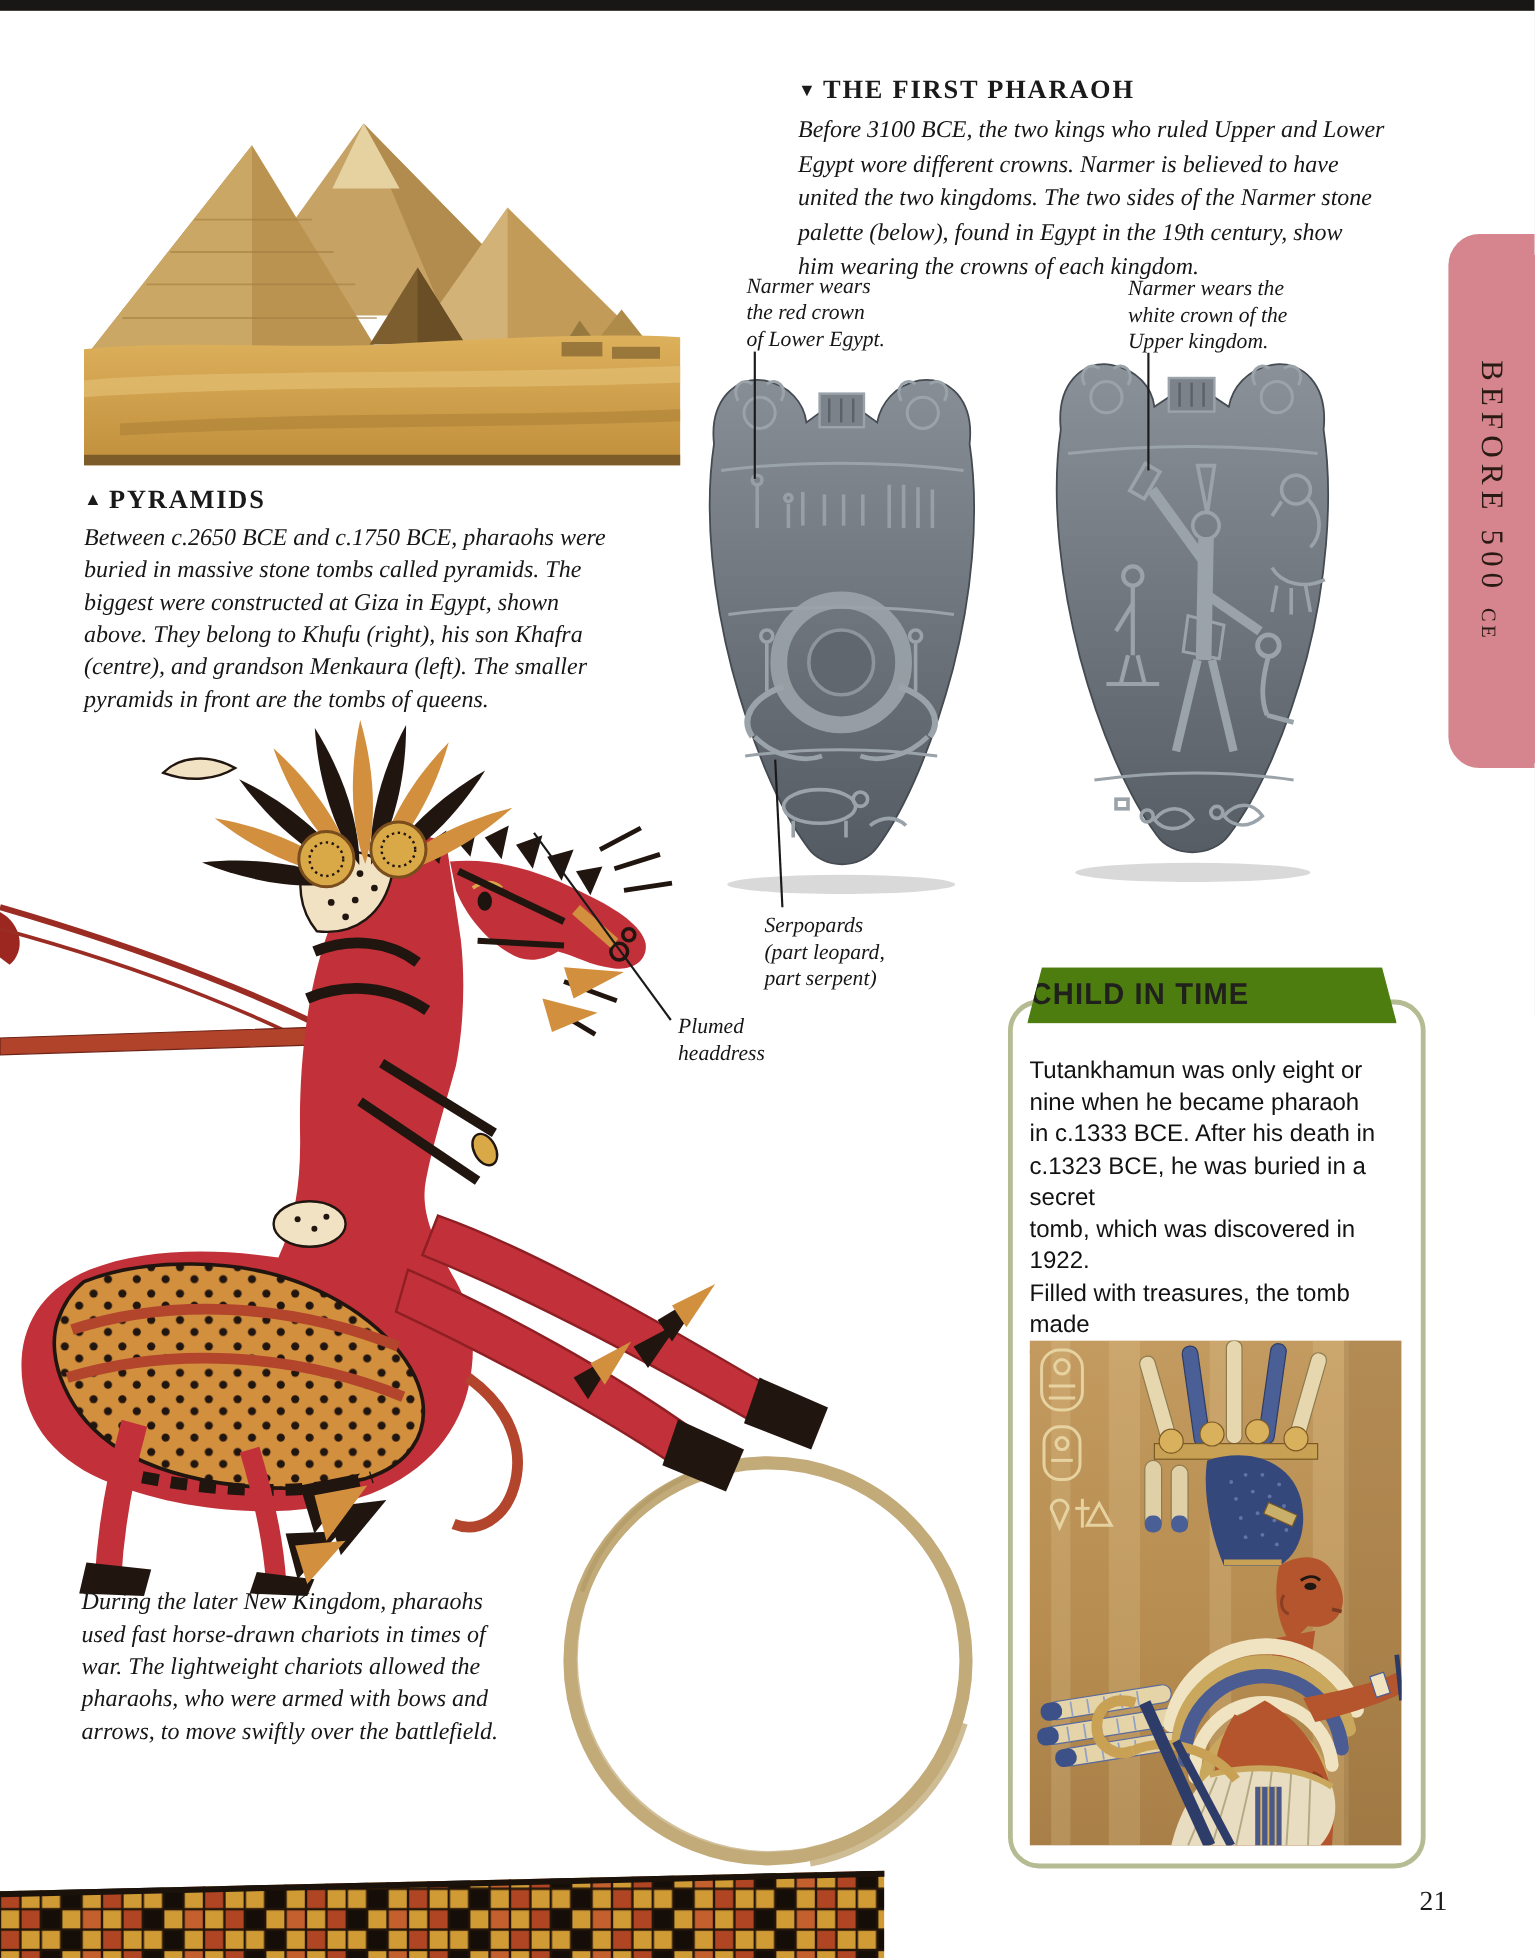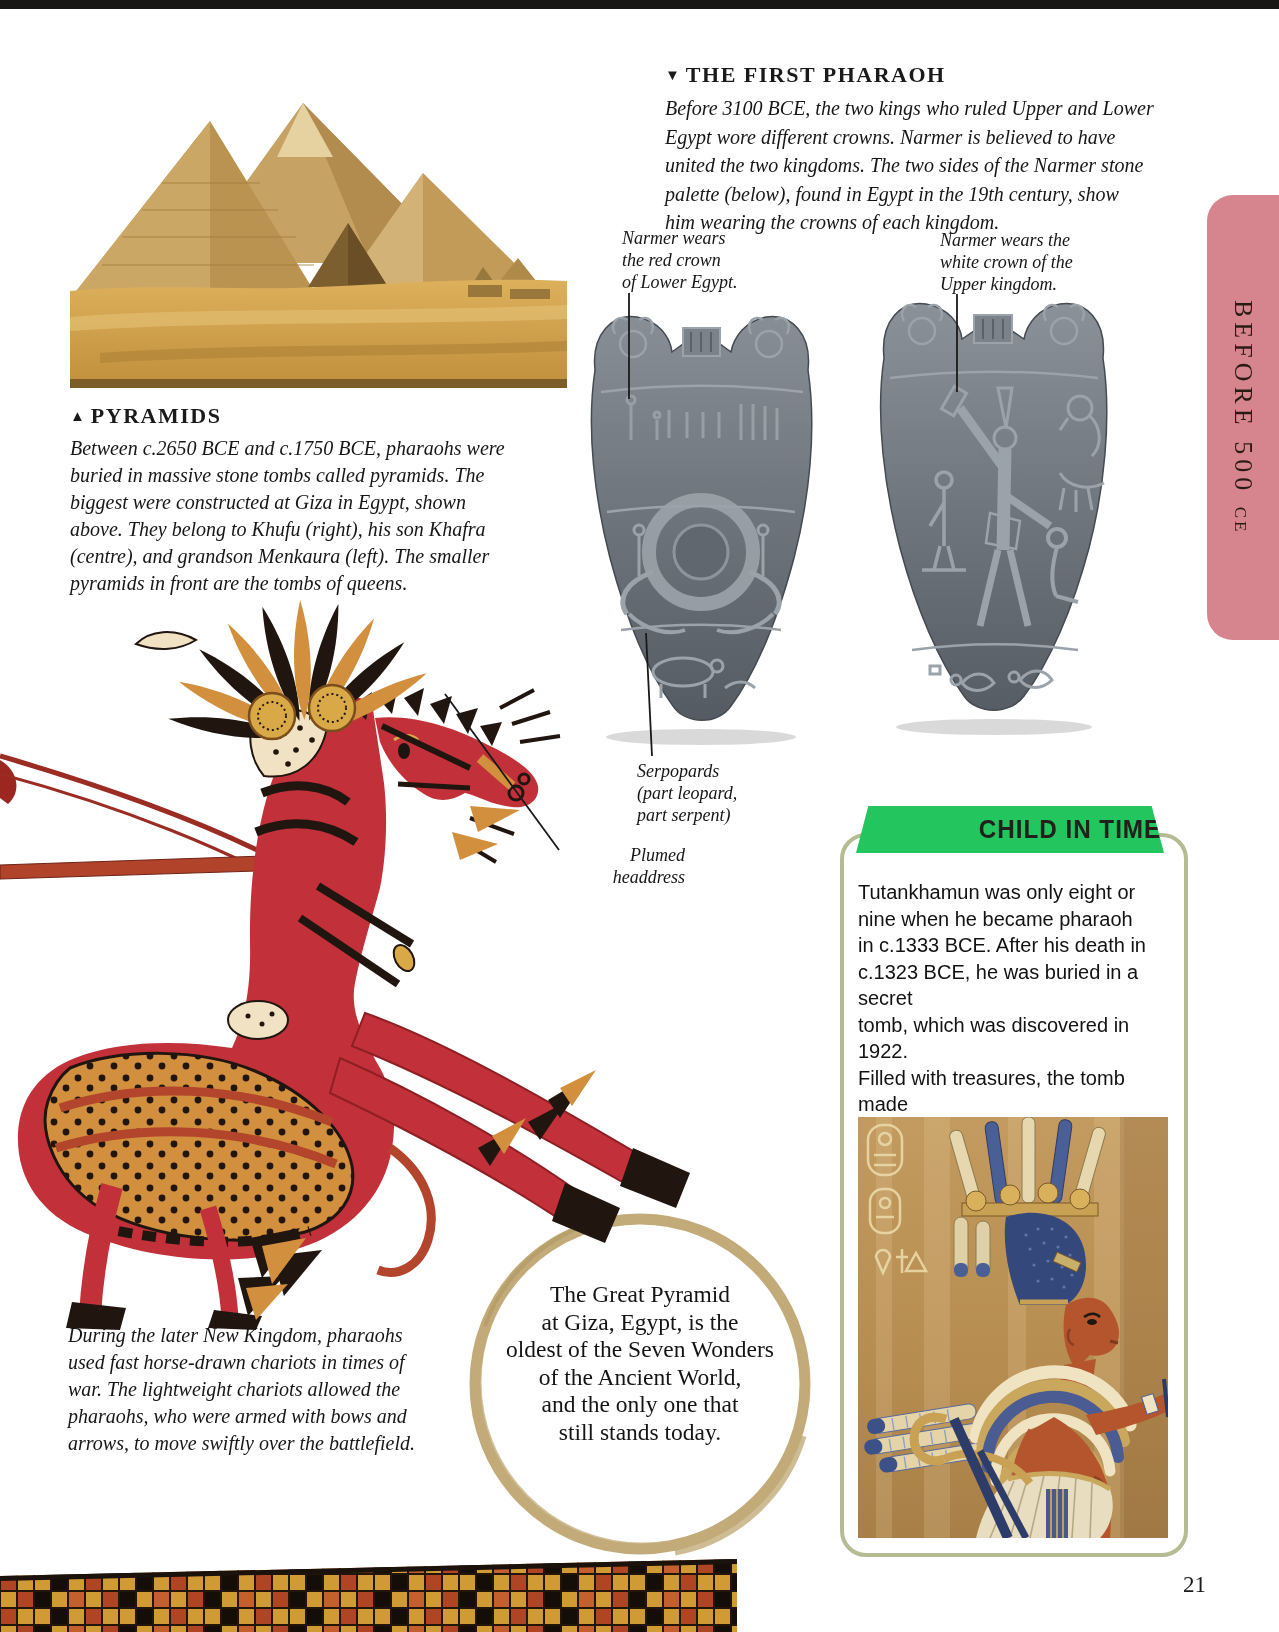--- a/index.html
+++ b/index.html
@@ -18,32 +18,32 @@
 
   #pyramids-caption{left:70px;top:403px;width:490px;}
   #pharaoh-block{left:620px;top:62px;width:496px;text-align:left;margin-left:45px;}
   #pharaoh-block .cap-body{line-height:28.5px;}
   #chariot-caption{left:68px;top:1316px;width:410px;}
 
   .ann-label{font-style:italic;font-size:18px;line-height:22px;white-space:pre-line;color:#161616;}
   #lbl-narmer-red{left:622px;top:227px;width:150px;}
   #lbl-narmer-white{left:940px;top:229px;width:160px;}
   #lbl-serpopards{left:637px;top:760px;width:150px;}
-  #lbl-plumed{left:565px;top:844px;width:120px;text-align:right;}
+  #lbl-plumed{left:565px;top:844px;width:120px;}
 
   
   #child-box{
     left:840px;top:833px;width:348px;height:724px;box-sizing:border-box;
     border:4px solid #b5bb92;border-radius:26px;background:#fff;z-index:4;
   }
   #child-banner{
     left:856px;top:806px;width:308px;height:47px;z-index:5;
-    background:#22c55e;
+    background:#4d7c0f;
     clip-path:polygon(4% 0,96% 0,100% 100%,0 100%);
-    text-align:right;
+    text-align:left;
   }
   #child-banner .t{
     font-family:"Liberation Sans","DejaVu Sans",sans-serif;
     font-weight:700;font-size:25px;line-height:47px;letter-spacing:1px;color:#20201c;
     display:inline-block;transform:scaleX(.97);
   }
   #child-text{
     left:858px;top:879px;width:306px;z-index:5;
     font-family:"Liberation Sans","DejaVu Sans",sans-serif;
     font-size:20px;line-height:26.5px;white-space:pre-line;color:#121212;
@@ -295,26 +295,20 @@
 
   <div id="fact-ring" class="abs">
     <svg width="372" height="376" viewBox="0 0 372 376">
       <circle cx="185" cy="188" r="165" fill="none" stroke="#c2ab79" stroke-width="11"></circle>
       <circle cx="187" cy="186" r="163" fill="none" stroke="#c2ab79" stroke-width="5" opacity="0.75"></circle>
       <path d="M348,240 C330,300 280,345 220,356" fill="none" stroke="#c2ab79" stroke-width="7" opacity="0.8"></path>
       <path d="M30,130 C48,78 92,40 140,26" fill="none" stroke="#b29a66" stroke-width="4" opacity="0.7"></path>
     </svg>
   </div>
   <div id="fact-text" class="abs txt">
-    <div class="fact-body">The Great Pyramid
-at Giza, Egypt, is the
-oldest of the Seven Wonders
-of the Ancient World,
-and the only one that
-still stands today.</div>
   </div>
 
   <div id="horse-fig" class="abs">
     <svg width="760" height="742" viewBox="0 0 760 742">
       <defs>
         <pattern id="blanketDots" width="24" height="22" patternUnits="userSpaceOnUse">
           <rect width="24" height="22" fill="#d28f3e"></rect>
           <circle cx="6" cy="6" r="3.4" fill="#211510"></circle>
           <circle cx="18" cy="16" r="3.4" fill="#211510"></circle>
         </pattern>

